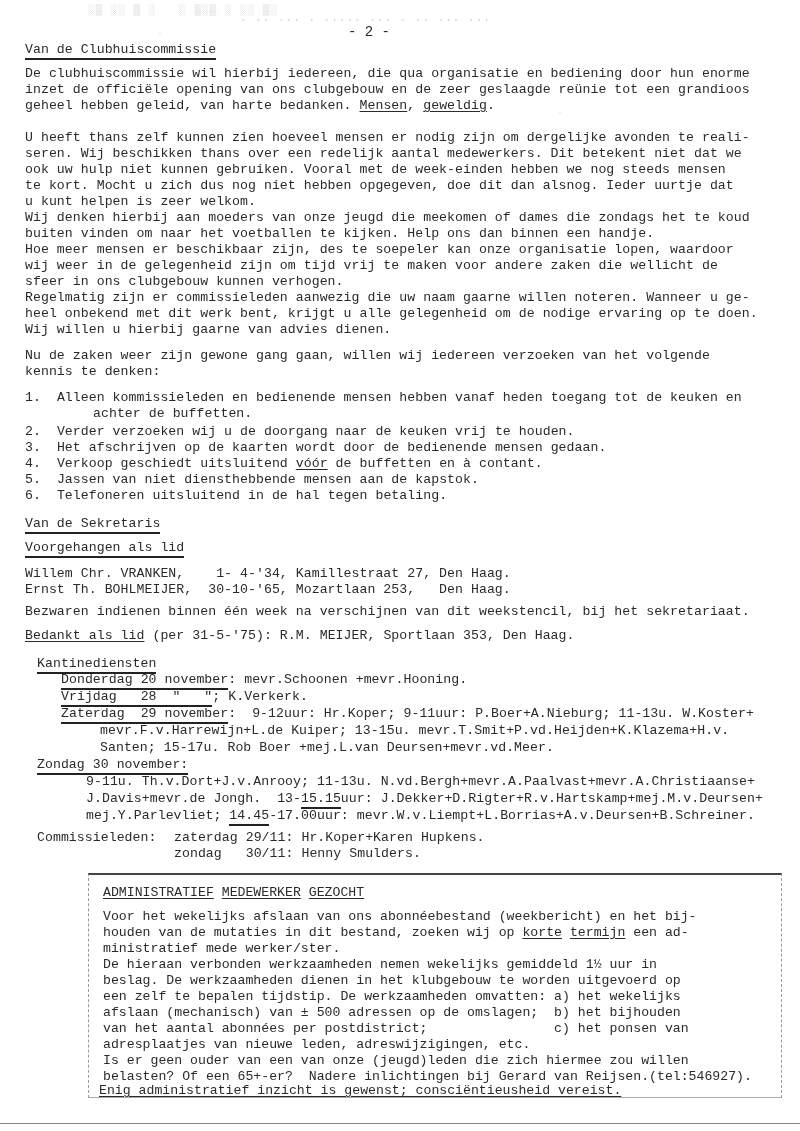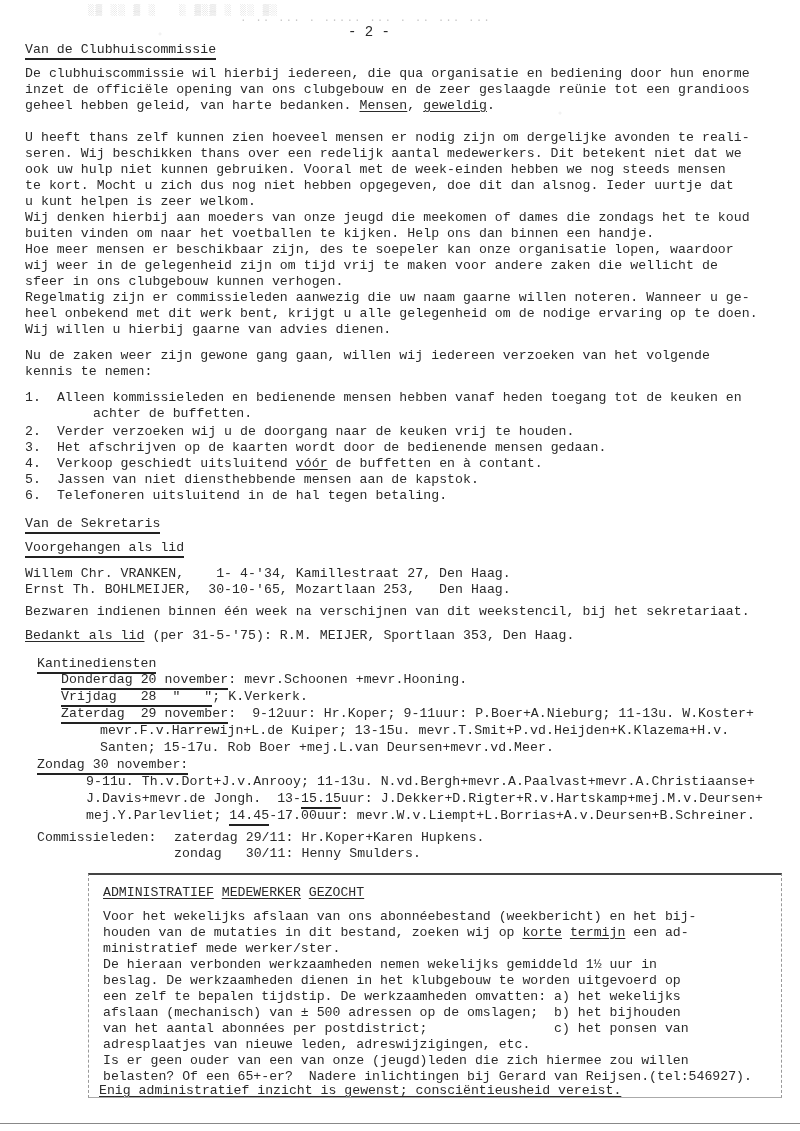--- a/index.html
+++ b/index.html
@@ -76,21 +76,21 @@
   <div class="line" style="top:226px;">buiten vinden om naar het voetballen te kijken. Help ons dan binnen een handje.</div>
   <div class="line" style="top:210px;">Wij denken hierbij aan moeders van onze jeugd die meekomen of dames die zondags het te koud</div>
   <div class="line" style="top:242px;">Hoe meer mensen er beschikbaar zijn, des te soepeler kan onze organisatie lopen, waardoor</div>
   <div class="line" style="top:258px;">wij weer in de gelegenheid zijn om tijd vrij te maken voor andere zaken die wellicht de</div>
   <div class="line" style="top:274px;">sfeer in ons clubgebouw kunnen verhogen.</div>
   <div class="line" style="top:290px;">Regelmatig zijn er commissieleden aanwezig die uw naam gaarne willen noteren. Wanneer u ge-</div>
   <div class="line" style="top:306px;">heel onbekend met dit werk bent, krijgt u alle gelegenheid om de nodige ervaring op te doen.</div>
   <div class="line" style="top:322px;">Wij willen u hierbij gaarne van advies dienen.</div>
 
   <div class="line" style="top:348px;">Nu de zaken weer zijn gewone gang gaan, willen wij iedereen verzoeken van het volgende</div>
-  <div class="line" style="top:364px;">kennis te nemen:</div>
+  <div class="line" style="top:364px;">kennis te denken:</div>
 
   <div class="line" style="top:390px;"><span>1.</span>  <span>Alleen kommissieleden en bedienende mensen hebben vanaf heden toegang tot de keuken en</span></div>
   <div class="line" style="top:406px;left:57px;margin-left:36px;">achter de buffetten.</div>
   <div class="line" style="top:424px;"><span>2.</span>  <span>Verder verzoeken wij u de doorgang naar de keuken vrij te houden.</span></div>
   <div class="line" style="top:440px;"><span>3.</span>  <span>Het afschrijven op de kaarten wordt door de bedienende mensen gedaan.</span></div>
   <div class="line" style="top:456px;"><span>4.</span>  <span>Verkoop geschiedt uitsluitend </span><span class="u">vóór</span><span> de buffetten en à contant.</span></div>
   <div class="line" style="top:472px;"><span>5.</span>  <span>Jassen van niet diensthebbende mensen aan de kapstok.</span></div>
   <div class="line" style="top:488px;"><span>6.</span>  <span>Telefoneren uitsluitend in de hal tegen betaling.</span></div>
 
   <div class="line" style="top:516px;text-align:center;"><span class="uu">Van de Sekretaris</span></div>

